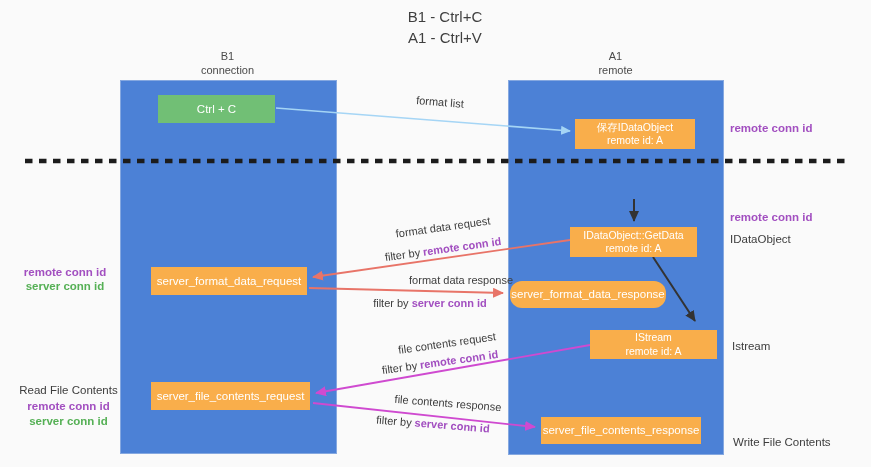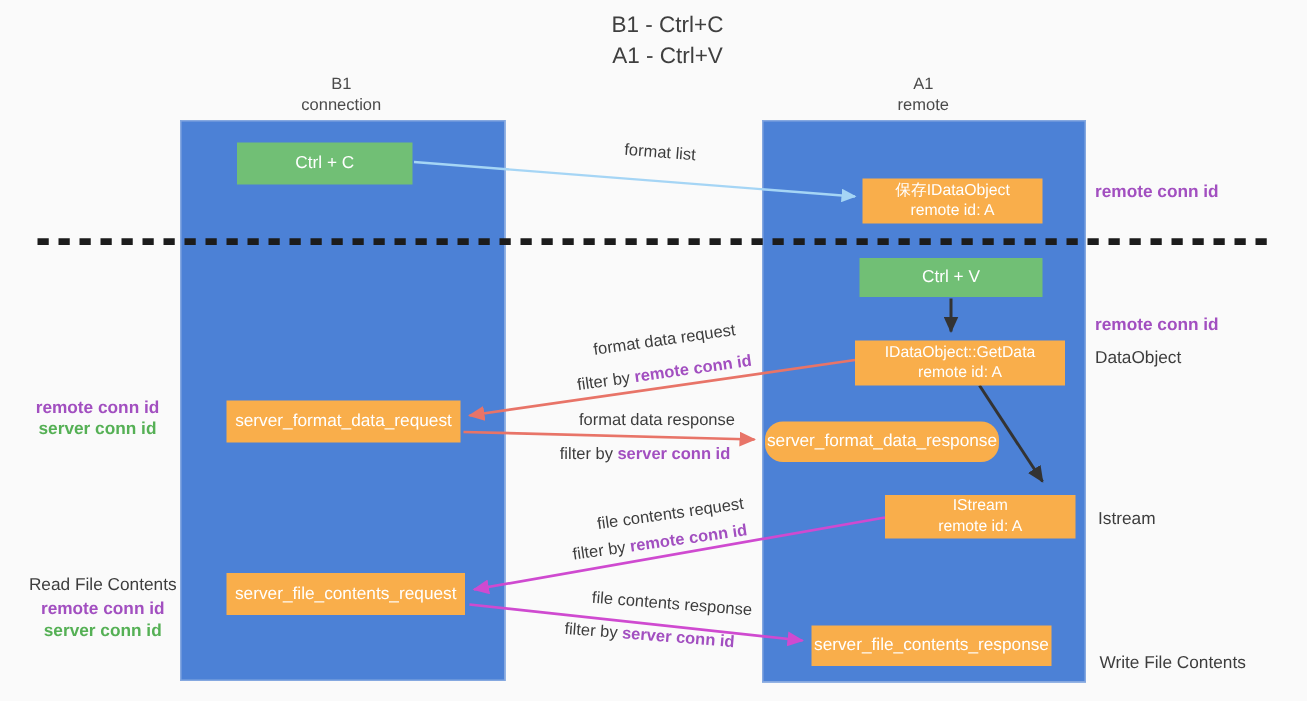--- a/index.html
+++ b/index.html
@@ -24,21 +24,21 @@
   .box{
     position:absolute;color:#ffffff;text-align:center;font-size:11.5px;
     display:flex;flex-direction:column;justify-content:center;line-height:1.25;
   }
   .box.orange{background:#f9ae4b;}
   .box.green{background:#71bf75;}
   .box.two-line{font-size:10.5px;}
   #box-ctrl-c{left:158px;top:95px;width:117px;height:28px;}
   #box-save-dataobject{left:575px;top:119px;width:120px;height:30px;}
   #box-ctrl-v{left:573px;top:172px;width:122px;height:26px;}
-  #box-getdata{left:570px;top:227px;width:140px;height:30px;}
+  #box-getdata{left:570px;top:227px;width:127px;height:30px;}
   #box-format-req{left:151px;top:267px;width:156px;height:28px;}
   #box-format-resp{left:510px;top:281px;width:156px;height:27px;border-radius:12px;}
   #box-istream{left:590px;top:330px;width:127px;height:29px;}
   #box-file-req{left:151px;top:382px;width:159px;height:28px;}
   #box-file-resp{left:541px;top:417px;width:160px;height:27px;}
   .flow-label{
     position:absolute;font-size:11px;color:#3d3d3d;text-align:center;
     white-space:nowrap;transform-origin:center;
   }
   .tilt-up{transform:rotate(-8deg);}
@@ -47,21 +47,21 @@
   .fl-prefix{margin-right:3px;}
   .ann{position:absolute;font-size:11.5px;color:#3d3d3d;white-space:nowrap;}
   .ann.purple{color:#a24fc0;font-weight:bold;}
   .ann-group{position:absolute;text-align:center;font-size:11.5px;line-height:1.25;}
   .ann-group .purple{color:#a24fc0;font-weight:bold;}
   .ann-group .green{color:#55b055;font-weight:bold;}
   .ann-group .plain{color:#3d3d3d;margin-bottom:2px;}
   #ann-format-list{left:360px;top:96px;width:160px;}
   #ann-format-data-request{left:368px;top:221px;width:150px;}
   #ann-filter-1{left:363px;top:243px;width:160px;}
-  #ann-format-data-response{left:363px;top:274px;width:150px;}
+  #ann-format-data-response{left:363px;top:274px;width:150px;text-align:right;}
   #ann-filter-2{left:355px;top:297px;width:150px;}
   #ann-file-contents-request{left:372px;top:337px;width:150px;}
   #ann-filter-3{left:360px;top:356px;width:160px;}
   #ann-file-contents-response{left:373px;top:397px;width:150px;}
   #ann-filter-4{left:353px;top:418px;width:160px;}
   #ann-remote-top{left:730px;top:122px;}
   #ann-remote-mid{left:730px;top:211px;}
   #ann-dataobject{left:730px;top:233px;}
   #ann-istream{left:732px;top:340px;}
   #ann-write-file{left:733px;top:436px;}
@@ -125,23 +125,20 @@
 
   <div class="box green" id="box-ctrl-c">
     <div>Ctrl + C</div>
   </div>
 
   <div class="box orange two-line" id="box-save-dataobject">
     <div>保存IDataObject</div>
     <div>remote id: A</div>
   </div>
 
-  <div class="box green" id="box-ctrl-v">
-    <div>Ctrl + V</div>
-  </div>
 
   <div class="box orange two-line" id="box-getdata">
     <div>IDataObject::GetData</div>
     <div>remote id: A</div>
   </div>
 
   <div class="box orange" id="box-format-req">
     <div>server_format_data_request</div>
   </div>
 
@@ -179,21 +176,21 @@
     <span class="fl-prefix">filter by</span><span class="conn-purple">remote conn id</span>
   </div>
 
   <div class="flow-label tilt-down" id="ann-file-contents-response">file contents response</div>
   <div class="flow-label tilt-down" id="ann-filter-4">
     <span class="fl-prefix">filter by</span><span class="conn-purple">server conn id</span>
   </div>
 
   <div class="ann purple" id="ann-remote-top">remote conn id</div>
   <div class="ann purple" id="ann-remote-mid">remote conn id</div>
-  <div class="ann" id="ann-dataobject">DataObject</div>
+  <div class="ann" id="ann-dataobject">IDataObject</div>
   <div class="ann" id="ann-istream">Istream</div>
   <div class="ann" id="ann-write-file">Write File Contents</div>
 
   <div class="ann-group" id="ann-left-1">
     <div class="purple">remote conn id</div>
     <div class="green">server conn id</div>
   </div>
 
   <div class="ann-group" id="ann-left-2">
     <div class="plain">Read File Contents</div>

